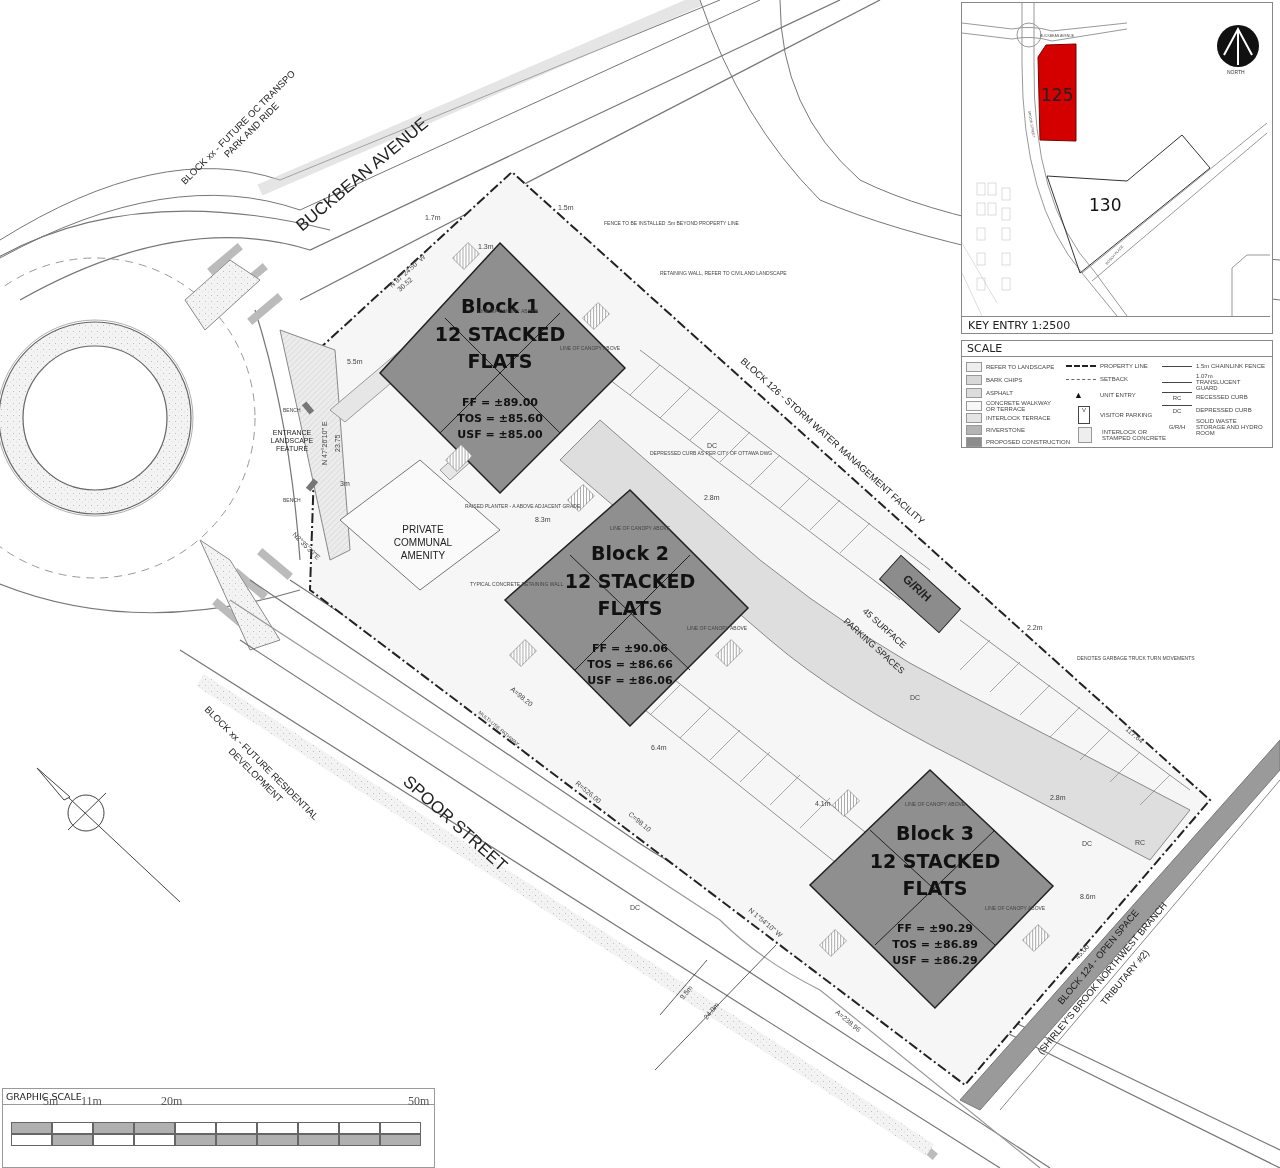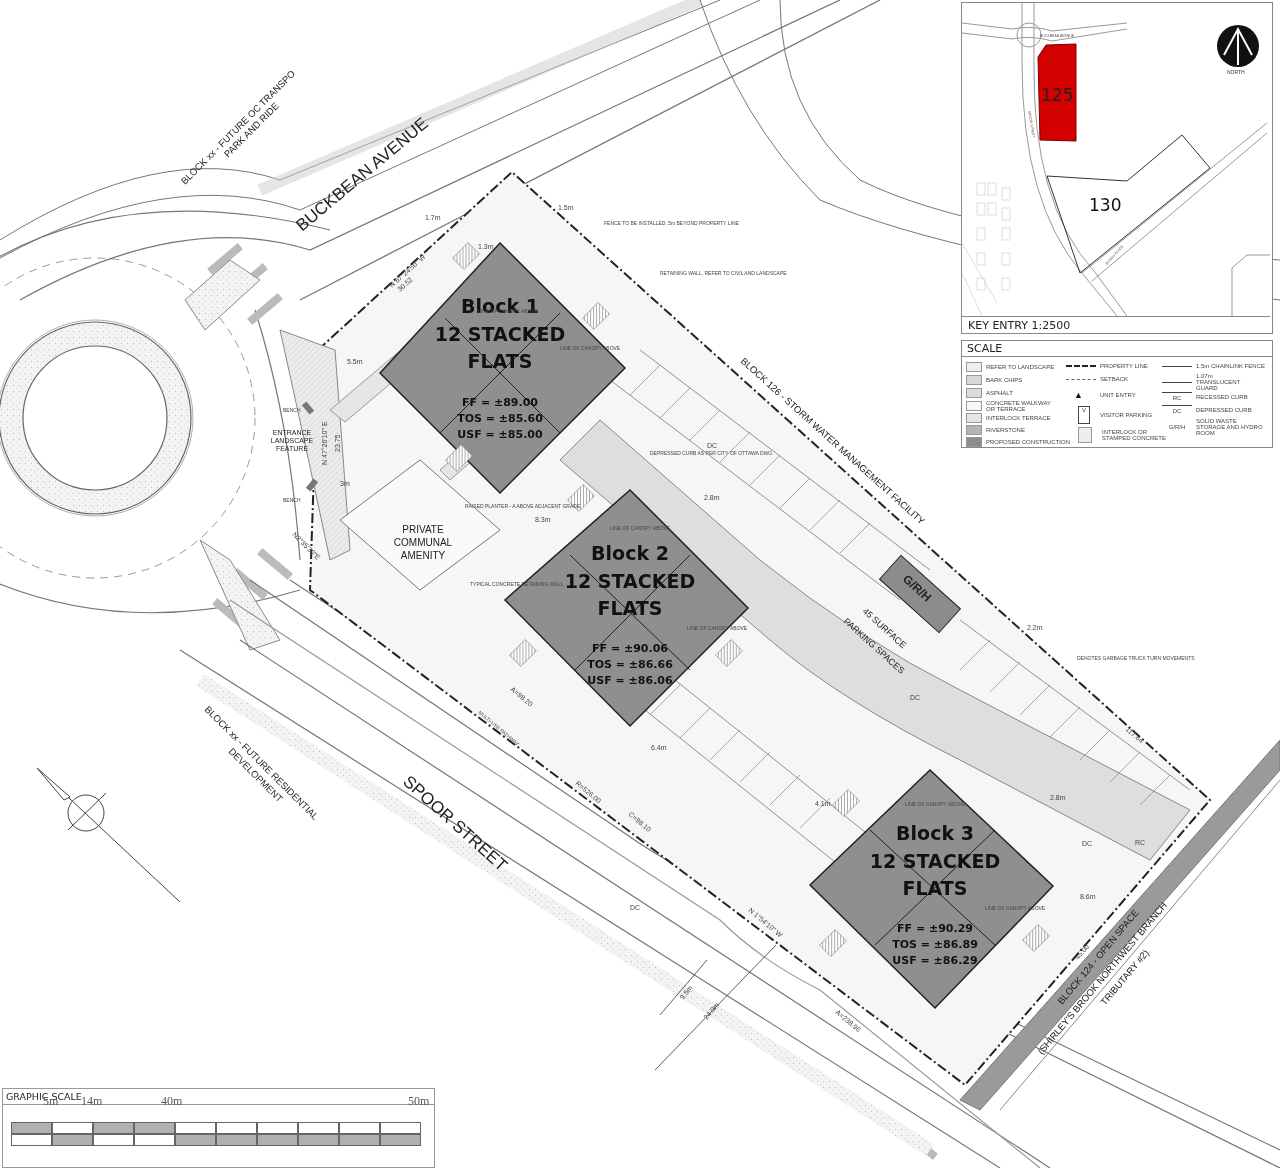--- a/index.html
+++ b/index.html
@@ -403,22 +403,22 @@
     </div>
   <div class="lg-item" style="left:200px;top:77px">
       <span style="width:30px;text-align:center;display:inline-block">G/R/H</span>
       <span style="white-space:normal;width:70px">SOLID WASTE STORAGE AND HYDRO ROOM</span>
     </div>
 </div>
 
 <div id="gscale">
   <div class="gs-title">GRAPHIC SCALE</div>
   <span class="gs-tick" style="left:40px">5m</span>
-  <span class="gs-tick" style="left:78px">14m</span>
-  <span class="gs-tick" style="left:158px">40m</span>
+  <span class="gs-tick" style="left:78px">11m</span>
+  <span class="gs-tick" style="left:158px">20m</span>
   <span class="gs-tick" style="left:405px">50m</span>
   <div class="gs-bar">
     <div class="gs-cell" style="left:0;top:0;width:41px;background:#b0b0b0"></div>
     <div class="gs-cell" style="left:41px;top:0;width:41px;background:#fff"></div>
     <div class="gs-cell" style="left:82px;top:0;width:41px;background:#b0b0b0"></div>
     <div class="gs-cell" style="left:123px;top:0;width:41px;background:#b0b0b0"></div>
     <div class="gs-cell" style="left:164px;top:0;width:41px;background:#fff"></div>
     <div class="gs-cell" style="left:205px;top:0;width:41px;background:#fff"></div>
     <div class="gs-cell" style="left:246px;top:0;width:41px;background:#fff"></div>
     <div class="gs-cell" style="left:287px;top:0;width:41px;background:#fff"></div>

